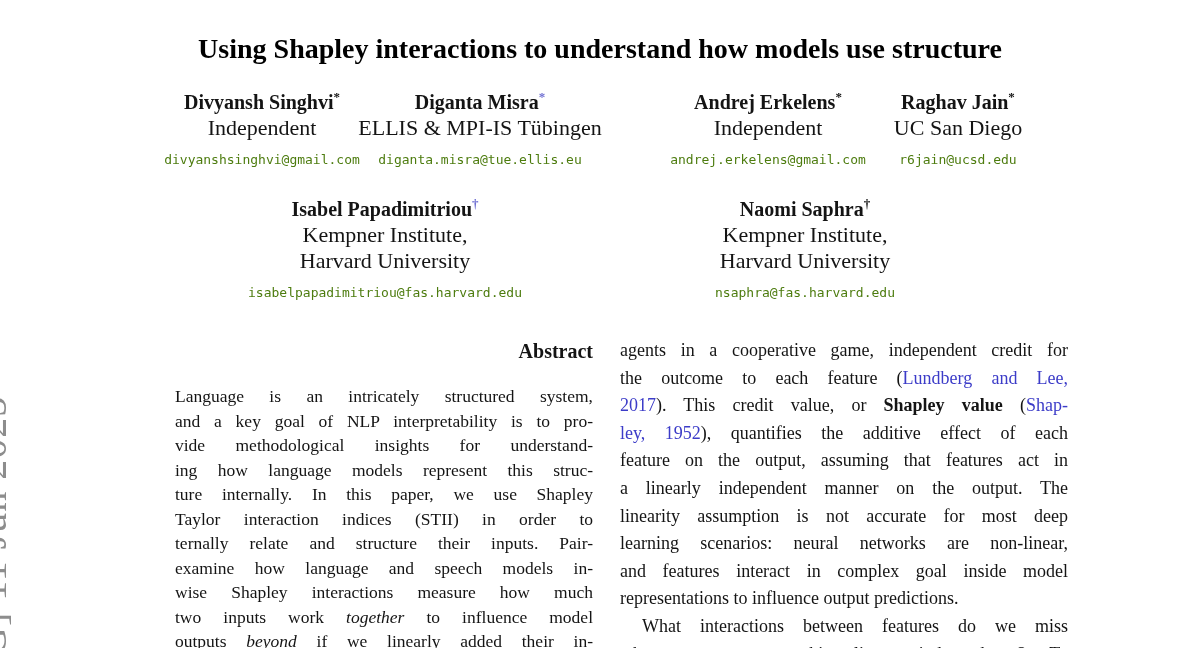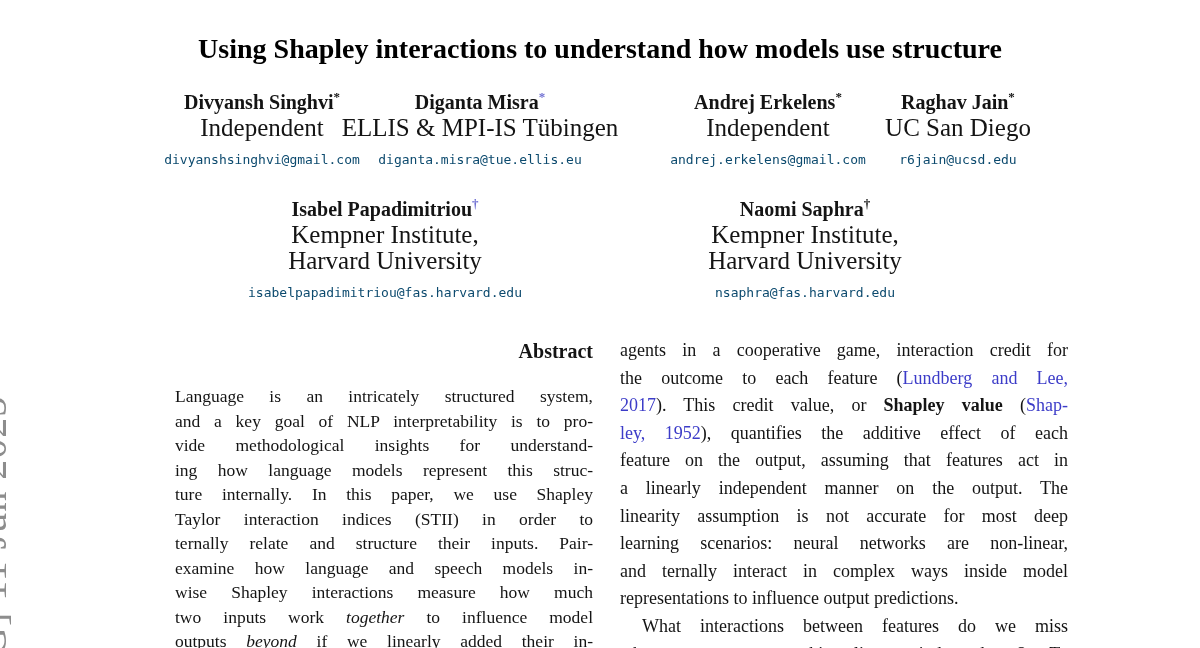--- a/index.html
+++ b/index.html
@@ -41,26 +41,26 @@
   .row1 .auth-col{top:84px;text-align:right;}
   .row2 .auth-col{top:191px;}
   .row1 .auth-col:nth-child(1){left:262px;}
   .row1 .auth-col:nth-child(2){left:480px;}
   .row1 .auth-col:nth-child(3){left:768px;}
   .row1 .auth-col:nth-child(4){left:958px;}
   .row2 .auth-col:nth-child(1){left:385px;}
   .row2 .auth-col:nth-child(2){left:805px;}
   .auth-name{font-size:20px;font-weight:bold;line-height:26px;}
   .auth-name sup{font-size:13px;}
-  .auth-affil{font-size:25px;line-height:26px;}
+  .auth-affil{font-size:22px;line-height:26px;}
   .auth-email{
     font-family:"DejaVu Sans Mono", monospace;
     font-size:13px;line-height:15px;
     margin-top:11px;
-    color:#0c4a6e;
+    color:#4d7c0f;
   }
   
   .abstract-heading{
     position:absolute;top:340px;left:175px;width:418px;
     text-align:right;font-size:20px;font-weight:bold;
   }
   .col{position:absolute;}
   .col-left{top:384px;left:175px;width:418px;font-size:17.5px;}
   .col-left .tline{line-height:24.5px;max-height:24.5px;}
   .col-right{top:337px;left:620px;width:448px;font-size:18px;}
@@ -134,27 +134,27 @@
       <div class="tline"><span>ture internally. In this paper, we use Shapley</span></div>
       <div class="tline"><span>Taylor interaction indices (STII) in order to</span></div>
       <div class="tline"><span>ternally relate and structure their inputs. Pair-</span></div>
       <div class="tline"><span>examine how language and speech models in-</span></div>
       <div class="tline"><span>wise Shapley interactions measure how much</span></div>
       <div class="tline"><span>two inputs work </span><span class="it">together</span><span> to influence model</span></div>
       <div class="tline"><span>outputs </span><span class="it">beyond</span><span> if we linearly added their in-</span></div>
     </div>
 
   <div class="col col-right">
-      <div class="tline"><span>agents in a cooperative game, interaction credit for</span></div>
+      <div class="tline"><span>agents in a cooperative game, independent credit for</span></div>
       <div class="tline"><span>the outcome to each feature (</span><span class="lk">Lundberg and Lee,</span></div>
       <div class="tline"><span class="lk">2017</span><span>). This credit value, or </span><span class="bd">Shapley value</span><span> (</span><span class="lk">Shap-</span></div>
       <div class="tline"><span class="lk">ley, 1952</span><span>), quantifies the additive effect of each</span></div>
       <div class="tline"><span>feature on the output, assuming that features act in</span></div>
       <div class="tline"><span>a linearly independent manner on the output. The</span></div>
       <div class="tline"><span>linearity assumption is not accurate for most deep</span></div>
       <div class="tline"><span>learning scenarios: neural networks are non-linear,</span></div>
-      <div class="tline"><span>and ternally interact in complex ways inside model</span></div>
+      <div class="tline"><span>and features interact in complex goal inside model</span></div>
       <div class="tline flush"><span>representations to influence output predictions.</span></div>
       <div class="tline indent"><span>What interactions between features do we miss</span></div>
       <div class="tline"><span>when we assume this linear independence? To</span></div>
     </div>
 
 </div>
 
 </body></html>

